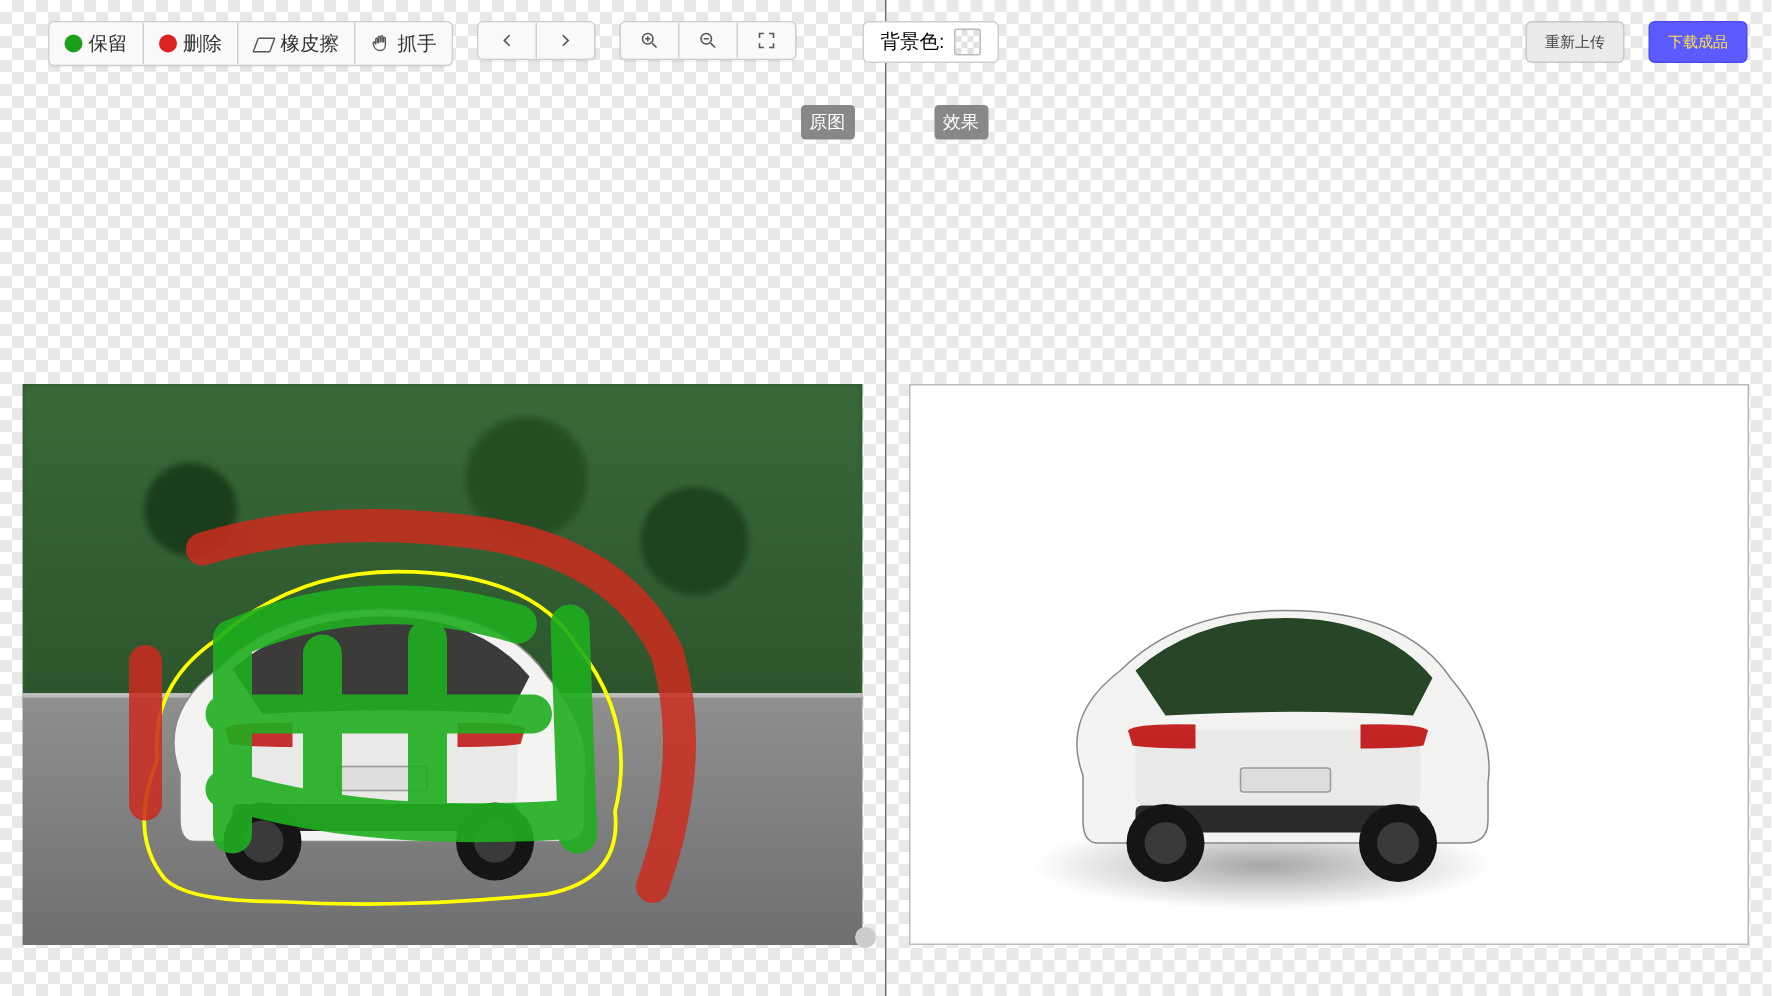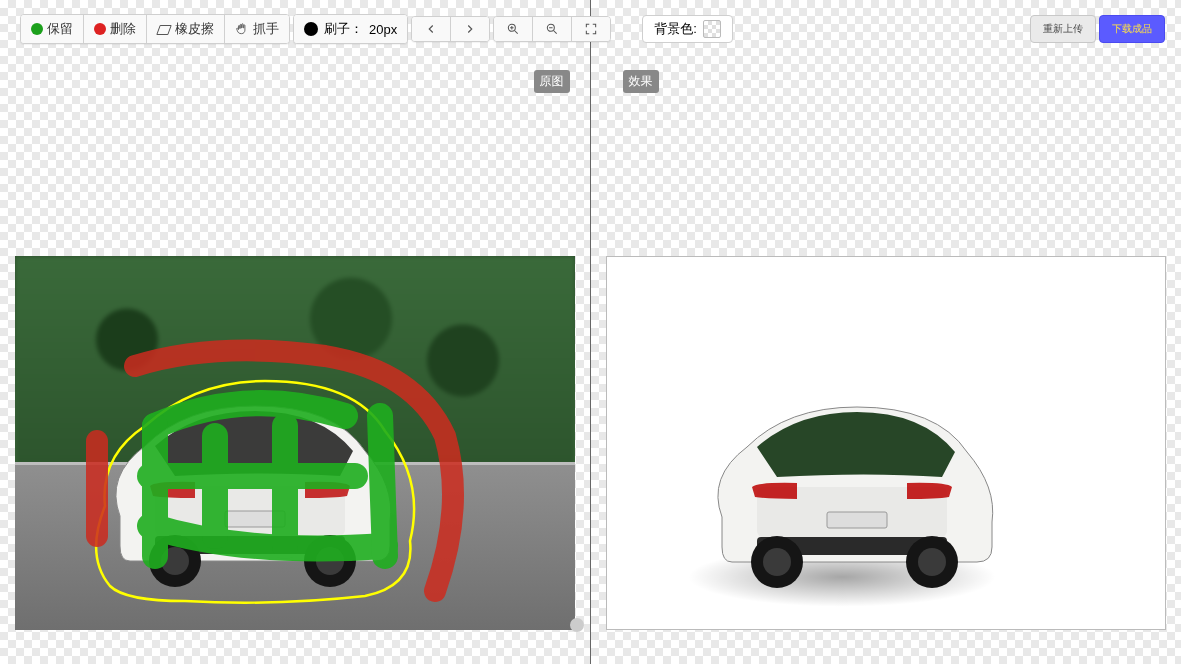--- a/index.html
+++ b/index.html
@@ -30,25 +30,25 @@
         linear-gradient(45deg, transparent 75%, #e0e0e0 75%),
         linear-gradient(-45deg, transparent 75%, #e0e0e0 75%);
       background-size: 8px 8px;
       background-position: 0 0, 0 4px, 4px -4px, -4px 0px;
     }
 
     
     .toolbar {
       position: absolute;
       top: 14px;
-      left: 20px;
+      left: 32px;
       right: 16px;
       display: flex;
-      align-items: center;
-      gap: 3px;
+      align-items: flex-start;
+      gap: 16px;
       z-index: 30;
     }
     .btn-group {
       display: inline-flex;
       border: 1px solid #cfcfcf;
       border-radius: 4px;
       background: #fff;
       box-shadow: 0 1px 1px rgba(0,0,0,0.05);
       overflow: hidden;
     }
@@ -335,27 +335,20 @@
       <span>橡皮擦</span>
     </button>
     <button class="btn">
       <svg width="14" height="14" viewBox="0 0 24 24">
         <path d="M9 11V5a1 1 0 012 0v5h1V4a1 1 0 012 0v6h1V6a1 1 0 012 0v8c0 3-2 6-6 6s-6-2-7-5l-1-3a1 1 0 012-1l1 2V7a1 1 0 012 0v4z" fill="none" stroke="#555" stroke-width="1.5"></path>
       </svg>
       <span>抓手</span>
     </button>
   </div>
 
-  <div class="btn-group">
-    <div class="brush-display">
-      <span class="icon-circle icon-black" style="width:14px;height:14px"></span>
-      <span>刷子：</span>
-      <span>20px</span>
-    </div>
-  </div>
 
   <div class="btn-group">
     <button class="btn btn-icononly" title="后退">
       <svg width="14" height="14" viewBox="0 0 24 24">
           <path d="M15 6l-6 6 6 6" fill="none" stroke="#555" stroke-width="2"></path>
         </svg>
     </button>
     <button class="btn btn-icononly" title="前进">
       <svg width="14" height="14" viewBox="0 0 24 24">
           <path d="M9 6l6 6-6 6" fill="none" stroke="#555" stroke-width="2"></path>

